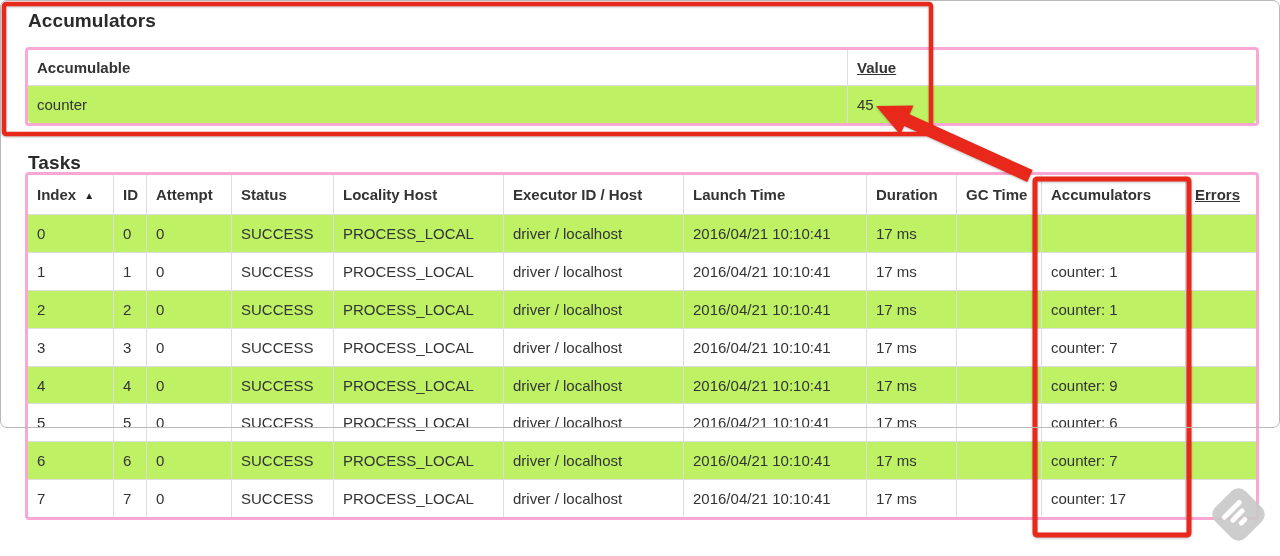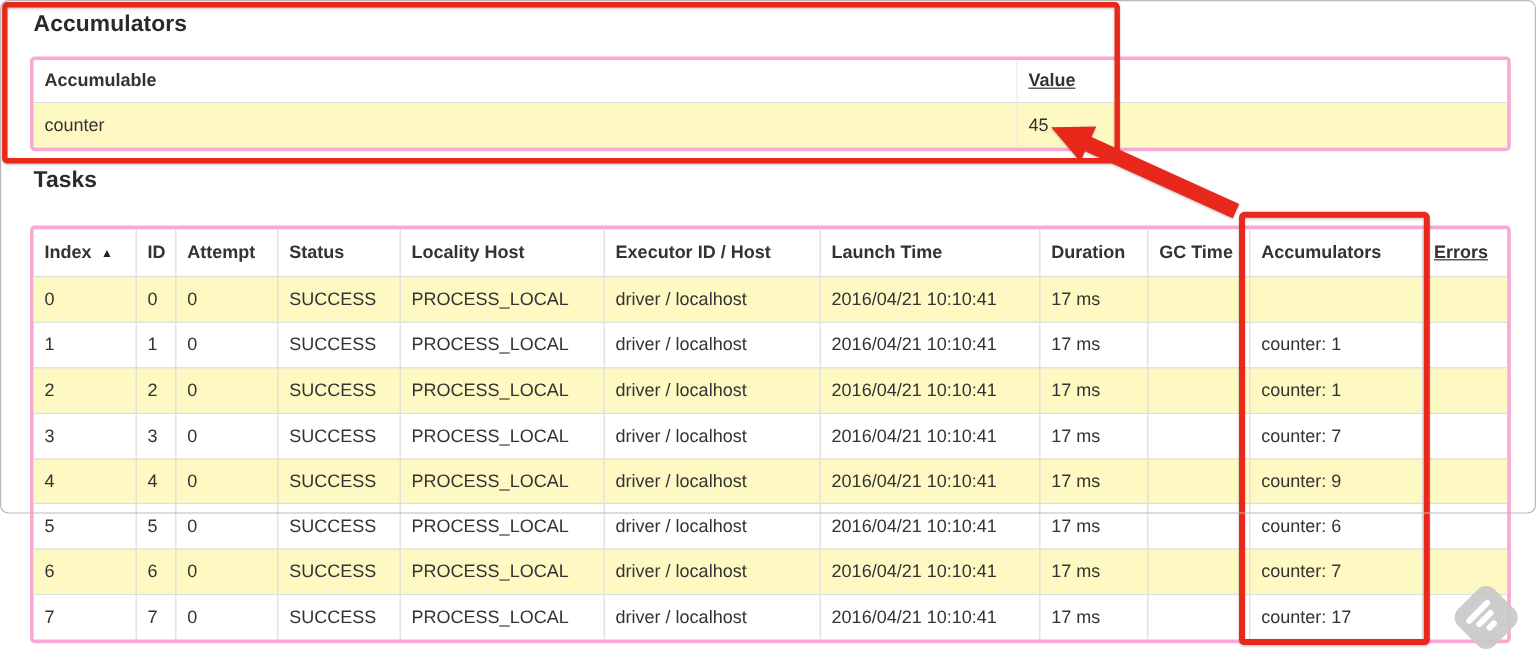--- a/index.html
+++ b/index.html
@@ -18,48 +18,48 @@
     border: 1px solid #b9b9b9; border-radius: 7px;
     pointer-events: none; z-index: 40;
   }
 
   .section-heading {
     position: absolute; left: 28px;
     font-size: 19px; font-weight: bold; color: #2a2a2a;
     line-height: 23px; letter-spacing: 0.1px;
   }
   .h-acc { top: 9px; }
-  .h-tasks { top: 139px; }
+  .h-tasks { top: 151px; }
 
   table.grid {
     position: absolute; left: 25px;
     width: 1228px; table-layout: fixed;
     border-collapse: separate; border-spacing: 0;
     border: 3px solid #f9a8d4; border-radius: 4px;
     font-size: 15px; color: #333;
   }
   .grid th, .grid td {
     border-left: 1px solid #ddd; border-top: 1px solid #ddd;
     padding: 0 9px; text-align: left; vertical-align: middle;
     white-space: nowrap; overflow: hidden;
   }
   .grid th { font-weight: bold; }
   .grid tr > *:first-child { border-left: none; }
   .grid thead tr > * { border-top: none; }
   .grid thead th:first-child { border-top-left-radius: 4px; }
   .grid thead th:last-child { border-top-right-radius: 4px; text-decoration: underline; }
   .grid tbody tr:last-child td:first-child { border-bottom-left-radius: 4px; }
   .grid tbody tr:last-child td:last-child { border-bottom-right-radius: 4px; }
-  .grid tbody tr.striped { background: #fef9c3; }
+  .grid tbody tr.striped { background: #bef264; }
 
   #acc-table { top: 47px; }
   #acc-table thead tr { height: 35px; }
   #acc-table tbody tr { height: 38px; }
 
-  #tasks-table { top: 188px; }
+  #tasks-table { top: 172px; }
   #tasks-table thead tr { height: 39px; }
   #tasks-table tbody tr { height: 37.9px; }
 
   .sort-arrow { font-size: 10px; margin-left: 8px; position: relative; top: -1px; color: #222; }
 
   
   #annotations {
     position: absolute; left: 0; top: 0; z-index: 30;
     pointer-events: none;
     filter: drop-shadow(0 1px 1px rgba(0,0,0,0.25));

